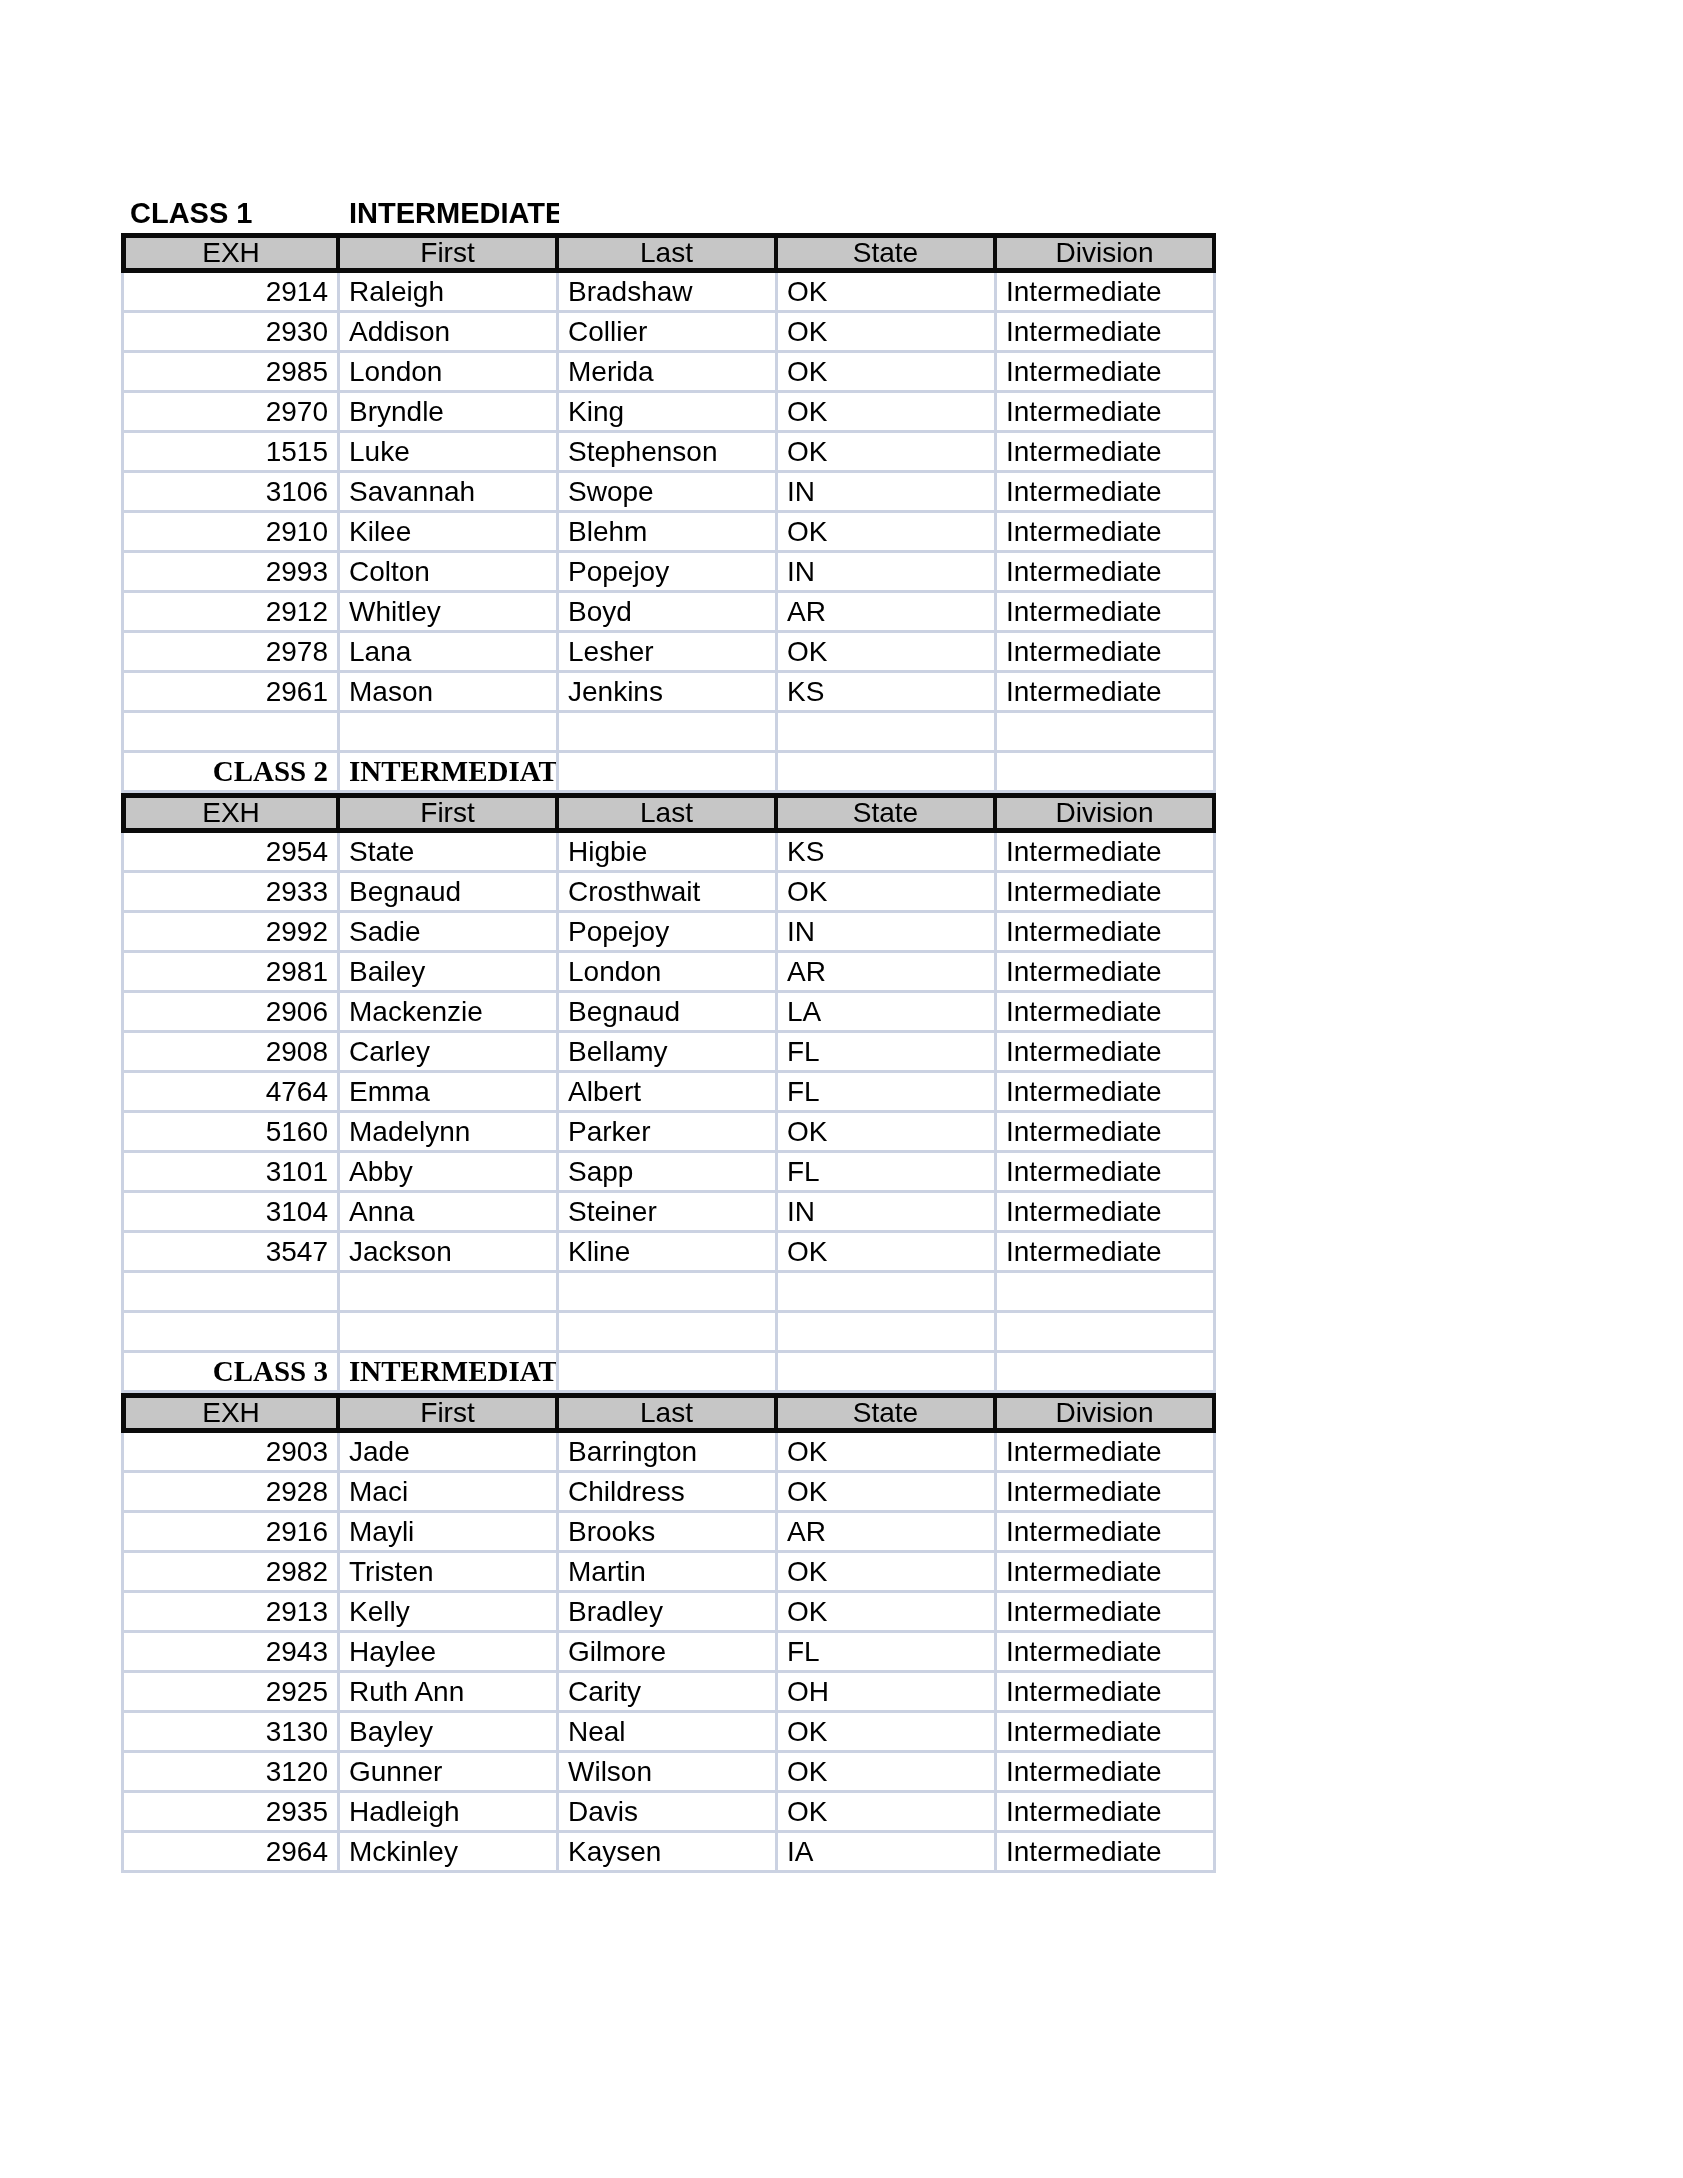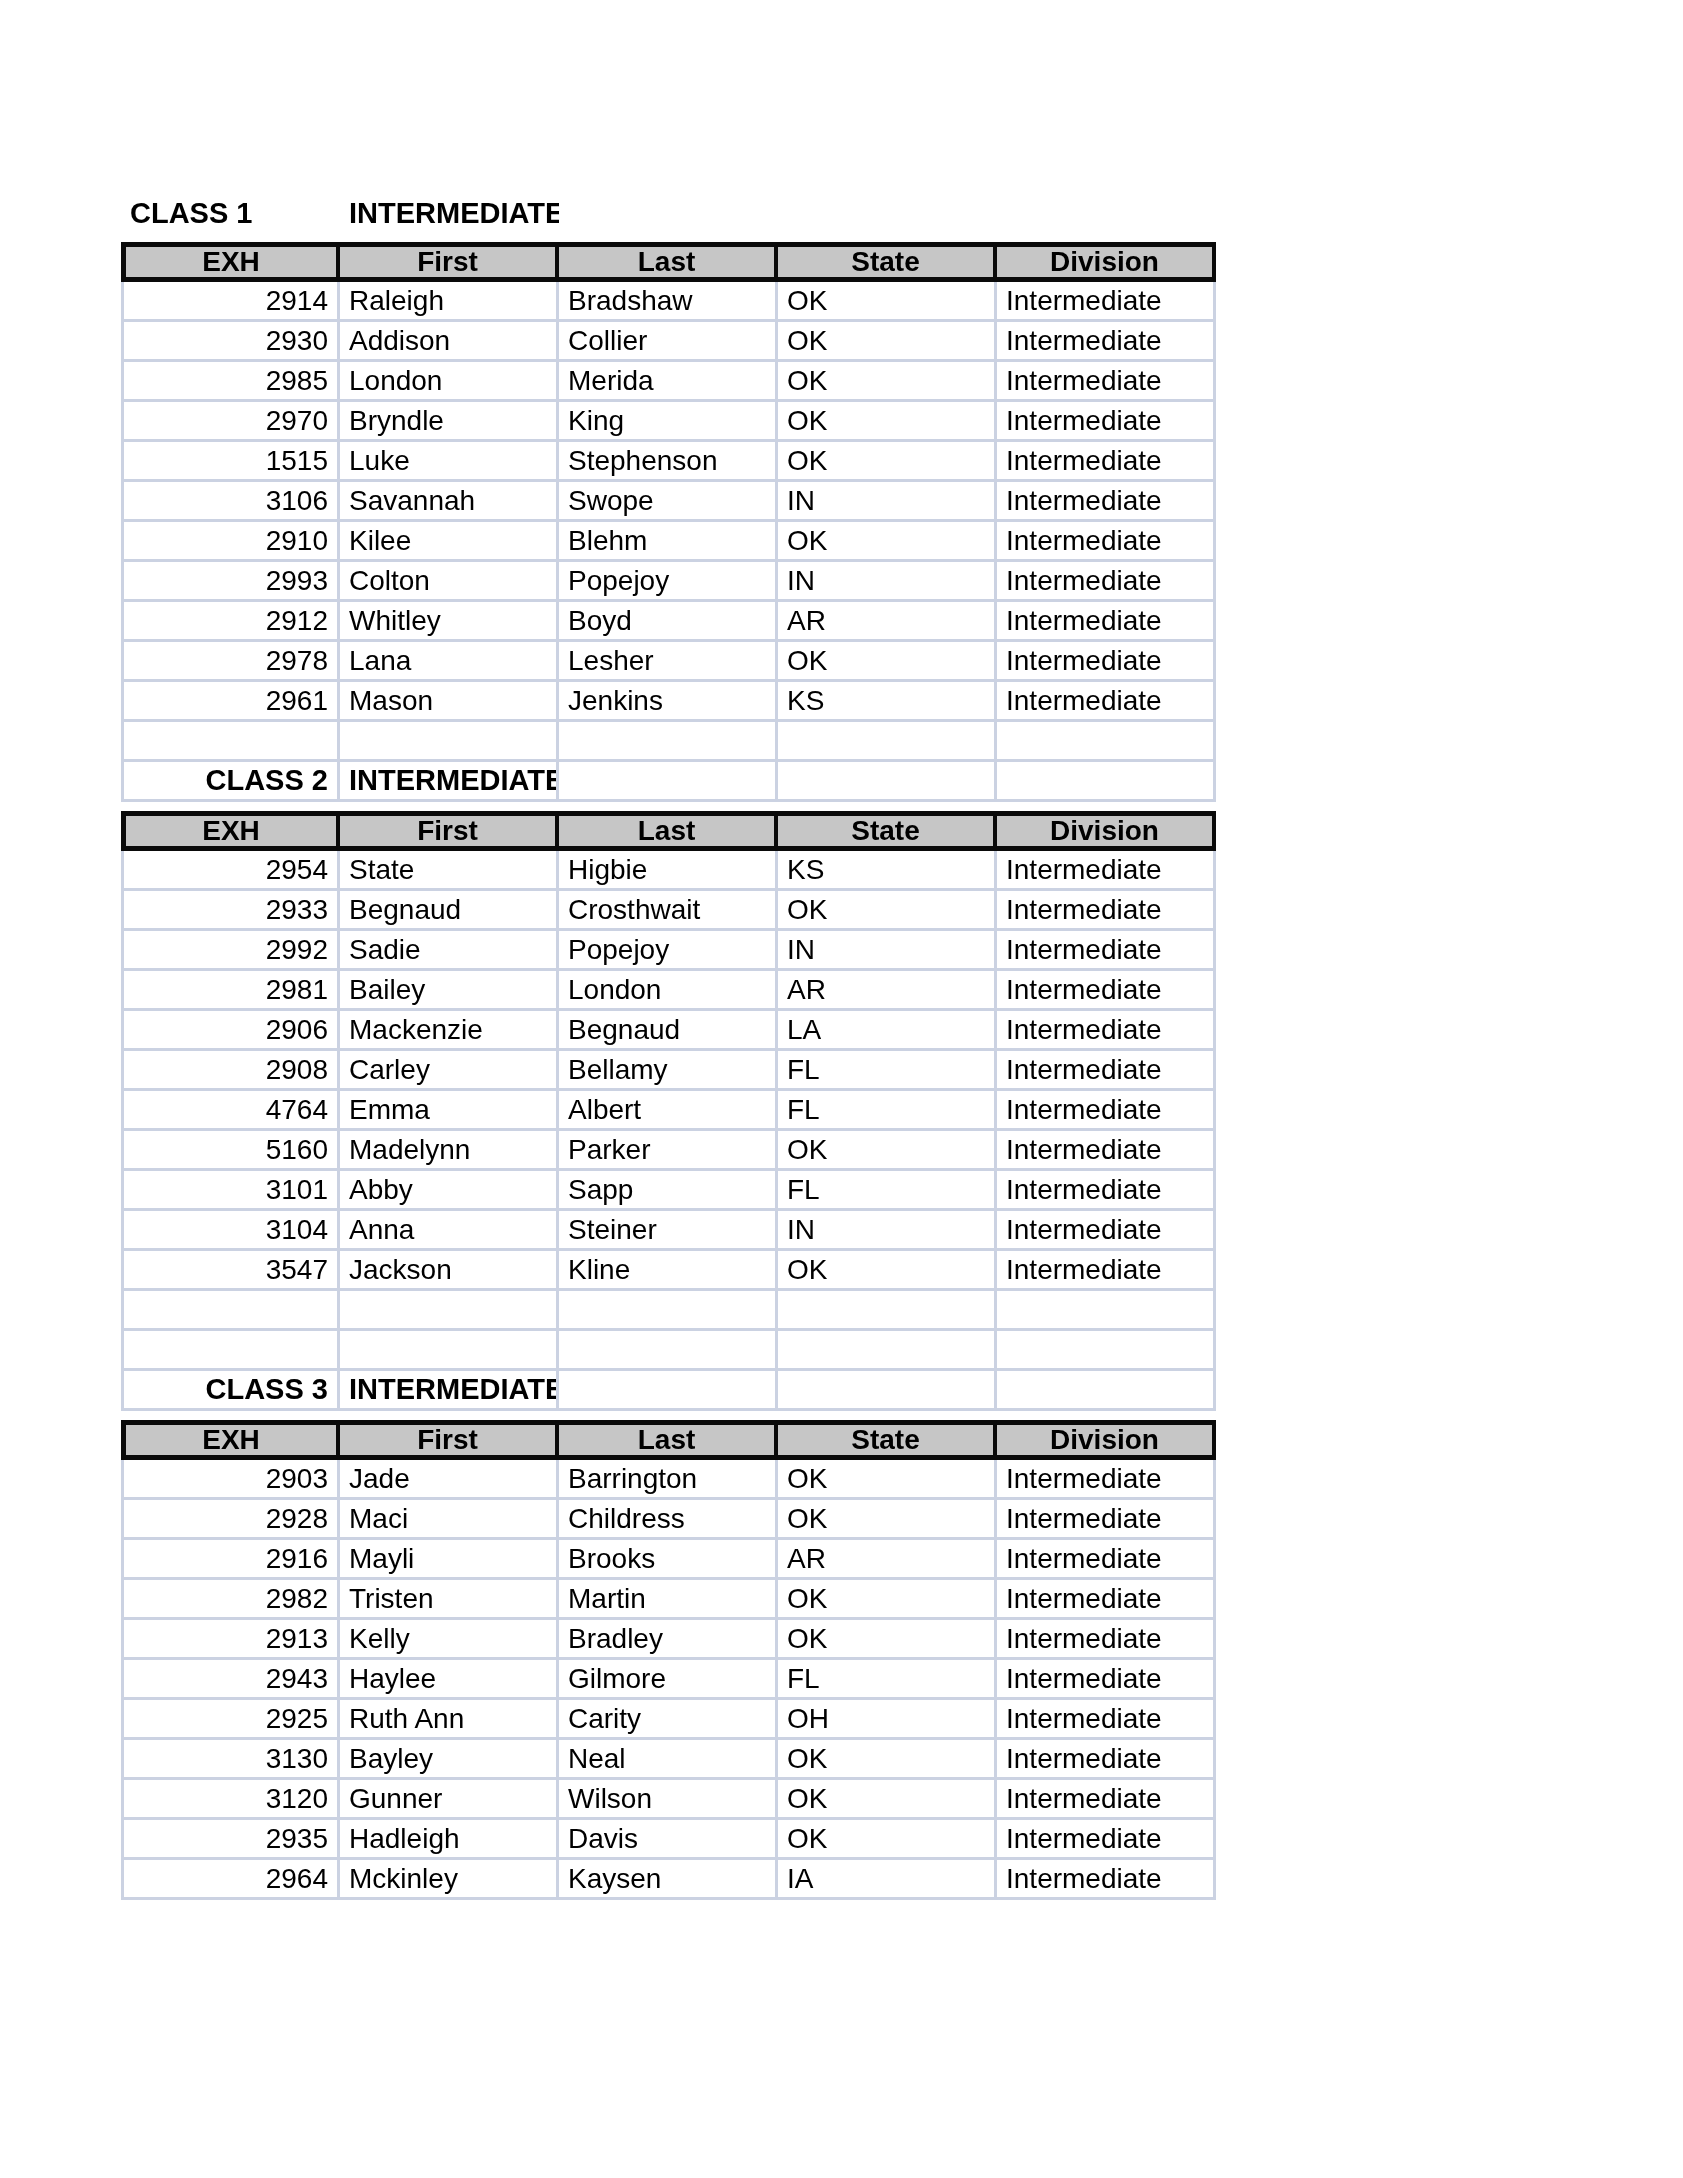--- a/index.html
+++ b/index.html
@@ -46,32 +46,31 @@
   
   .title-row .cell {
     border: none !important;
     background: transparent;
     font-weight: 700;
     font-size: 29px;
   }
   .title-row .cell.col-0 { justify-content: flex-start; padding-left: 9px; }
 
   
-  .label-row .cell { font-weight: 700; font-size: 29px; }
+  .label-row .cell { font-weight: 700; font-size: 29px; font-family: Liberation Serif, serif; }
 
   
   .header-row .cell {
     background: #c6c6c6;
-    font-weight: 700;
+    font-weight: 400;
     justify-content: center;
     padding: 0;
     border-top: 5px solid #0a0a0a;
     border-bottom: 5px solid #0a0a0a;
     border-right: 4px solid #0a0a0a;
-    margin-top: 9px;
   }
   .header-row .cell:first-child {
     border-left: 5px solid #0a0a0a;
   }
 </style>
 </head>
 <body>
 
 <div id="sheet">
     <div class="row title-row">

